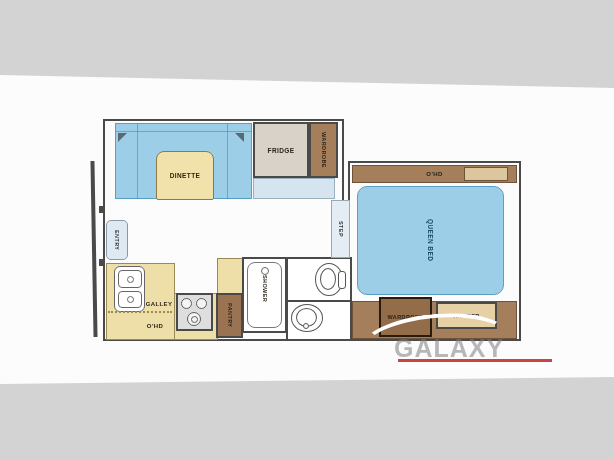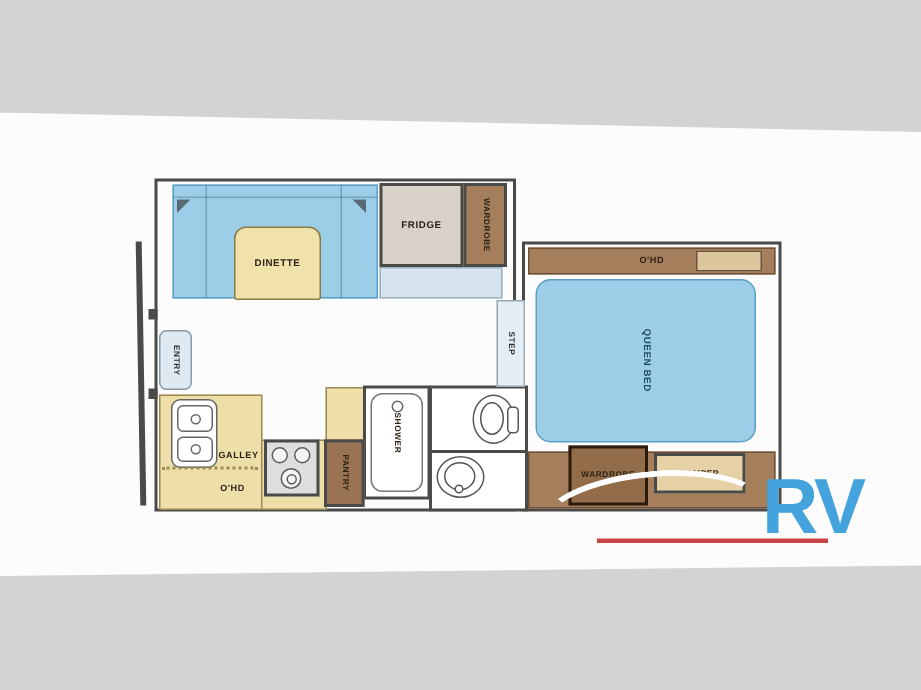--- a/index.html
+++ b/index.html
@@ -148,15 +148,15 @@
   <div id="bath-faucet" class="abs"></div>
 
   <div id="ohd-strip" class="abs lbl">O'HD</div>
   <div id="ohd-inset" class="abs"></div>
   <div id="queen-bed" class="abs lbl vlabel">QUEEN BED</div>
   <div id="bedroom-strip" class="abs"></div>
   <div id="wardrobe-bedroom" class="abs lbl">WARDROBE</div>
   <div id="hamper" class="abs lbl">HAMPER</div>
 
   <div id="swoosh" class="abs"></div>
+  <div id="brand-galaxy" class="abs">GALAXY</div>
   <div id="brand-underline" class="abs"></div>
-  <div id="brand-rv" class="abs">RV</div>
 </div>
 
 </body></html>

